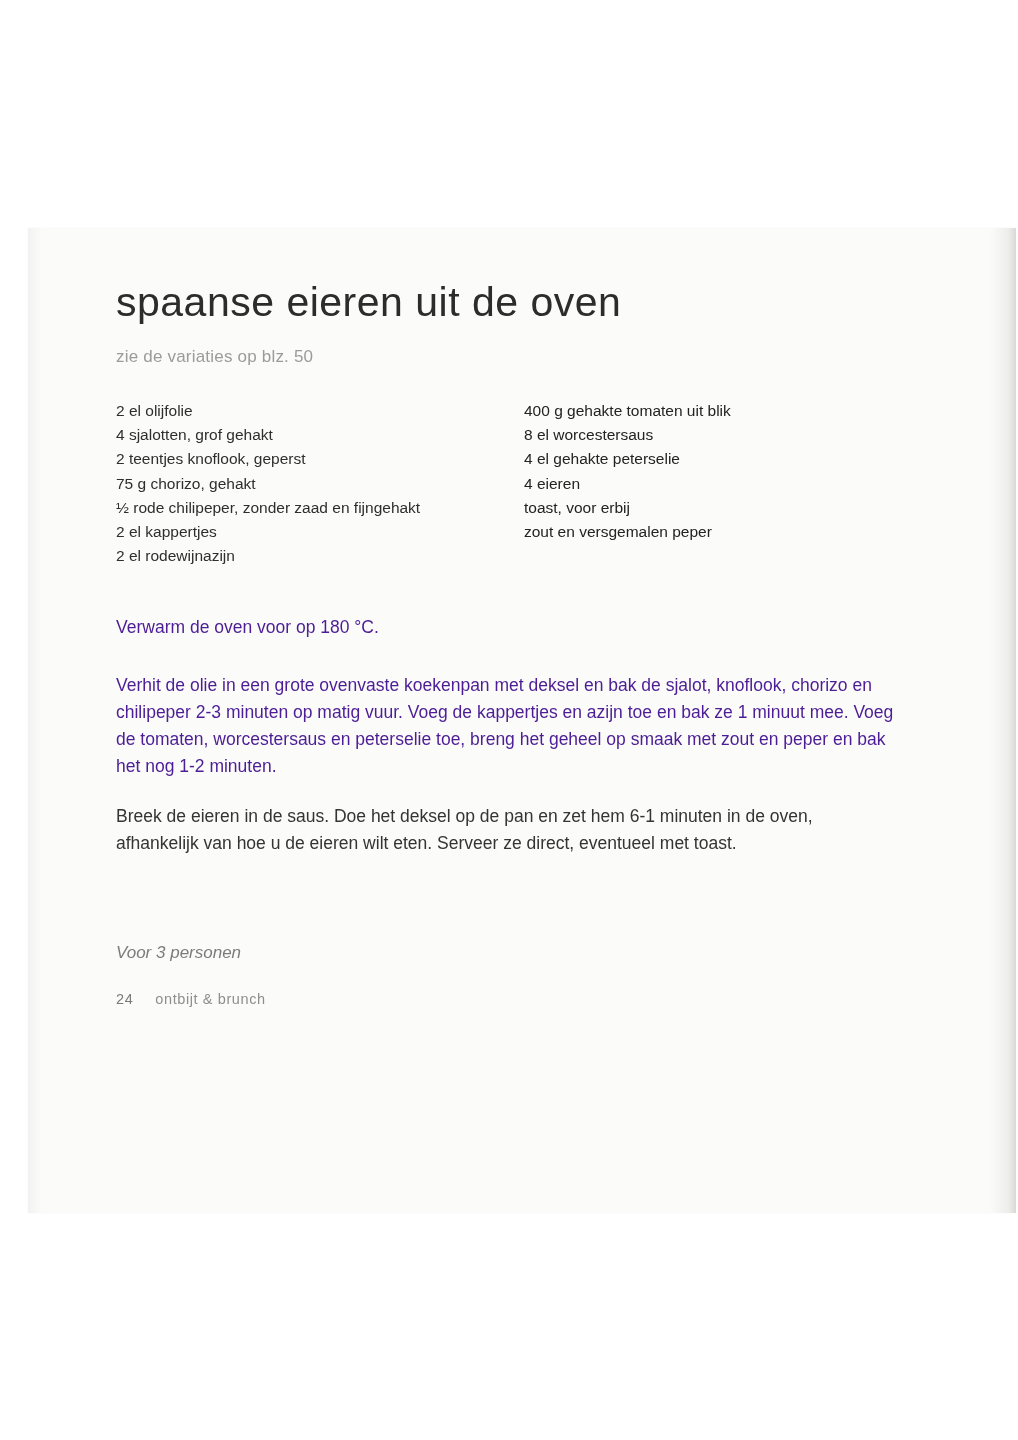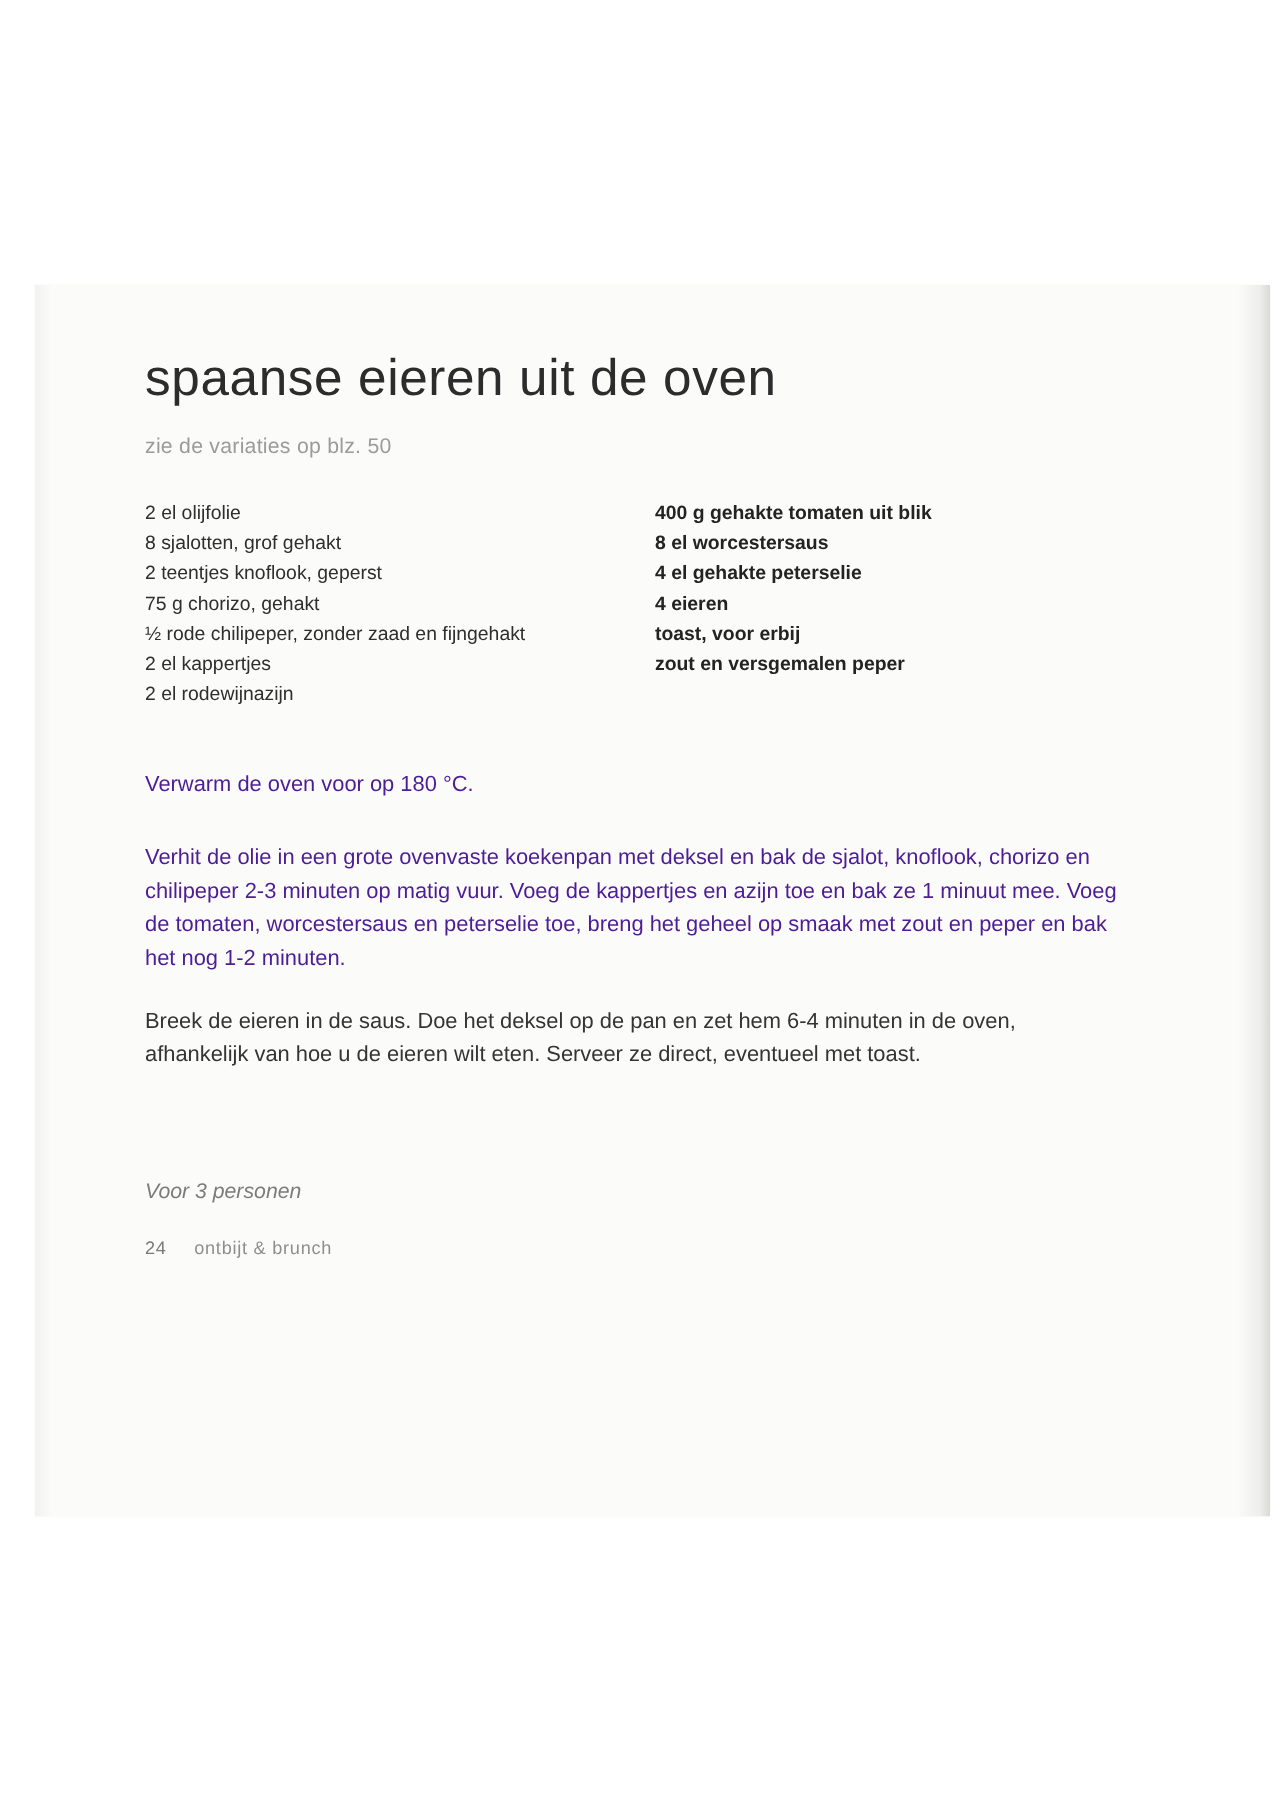--- a/index.html
+++ b/index.html
@@ -80,21 +80,21 @@
     list-style: none;
     margin: 0;
     padding: 0;
   }
   .ing-col li {
     font-size: 15.5px;
     line-height: 1.56;
     color: #2e2e2e;
   }
   .ing-col.right li {
-    font-weight: bold;
+    font-weight: normal;
     color: #232323;
   }
   .step {
     font-size: 17.5px;
     line-height: 1.56;
     margin: 0 0 22px 0;
     max-width: 780px;
   }
   .step.faded { color: #4c1d95; }
   .step.dark { color: #343434; }
@@ -123,21 +123,21 @@
 
     <h1 class="title">spaanse eieren uit de oven</h1>
 
     <p class="subtitle">zie de variaties op blz. 50</p>
 
 
     <div class="ingredients">
       <div class="ing-col left">
         <ul>
           <li>2 el olijfolie</li>
-          <li>8 sjalotten, grof gehakt</li>
+          <li>4 sjalotten, grof gehakt</li>
           <li>2 teentjes knoflook, geperst</li>
           <li>75 g chorizo, gehakt</li>
           <li>½ rode chilipeper, zonder zaad en fijngehakt</li>
           <li>2 el kappertjes</li>
           <li>2 el rodewijnazijn</li>
         </ul>
       </div>
       <div class="ing-col right">
         <ul>
           <li>400 g gehakte tomaten uit blik</li>
@@ -145,21 +145,21 @@
           <li>4 el gehakte peterselie</li>
           <li>4 eieren</li>
           <li>toast, voor erbij</li>
           <li>zout en versgemalen peper</li>
         </ul>
       </div>
     </div>
 
     <p class="step faded oven">Verwarm de oven voor op 180 °C.</p>
     <p class="step faded">Verhit de olie in een grote ovenvaste koekenpan met deksel en bak de sjalot, knoflook, chorizo en chilipeper 2-3 minuten op matig vuur. Voeg de kappertjes en azijn toe en bak ze 1 minuut mee. Voeg de tomaten, worcestersaus en peterselie toe, breng het geheel op smaak met zout en peper en bak het nog 1-2 minuten.</p>
-    <p class="step dark">Breek de eieren in de saus. Doe het deksel op de pan en zet hem 6-4 minuten in de oven, afhankelijk van hoe u de eieren wilt eten. Serveer ze direct, eventueel met toast.</p>
+    <p class="step dark">Breek de eieren in de saus. Doe het deksel op de pan en zet hem 6-1 minuten in de oven, afhankelijk van hoe u de eieren wilt eten. Serveer ze direct, eventueel met toast.</p>
 
     <p class="serves">Voor 3 personen</p>
 
     <div class="footer">
       <span class="pagenum">24</span>
       <span>ontbijt &amp; brunch</span>
     </div>
 
   </div>
 </div>

